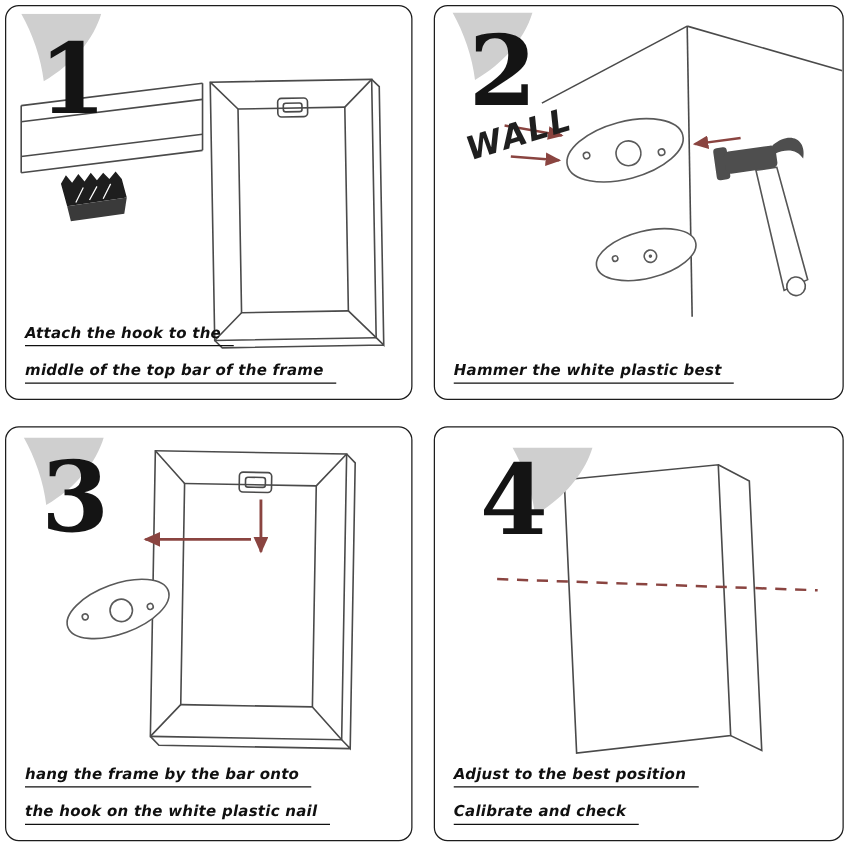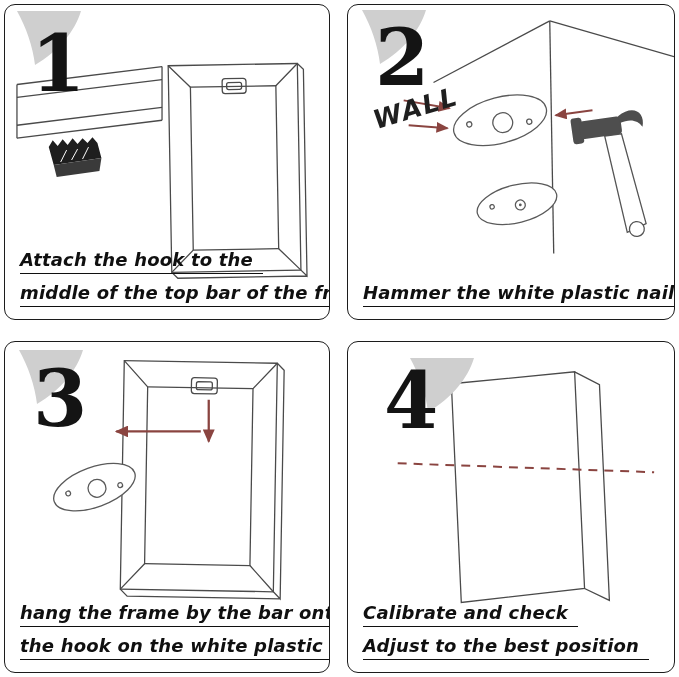--- a/index.html
+++ b/index.html
@@ -12,21 +12,21 @@
   #p4{left:347px;top:341px;width:328px;height:332px}
   .blob{position:absolute;z-index:1}
   .stepnum{position:absolute;z-index:2;font-family:"DejaVu Serif",serif;font-weight:700;font-size:78px;line-height:.9;color:#141414}
   #p1 .blob{left:8px;top:6px}   #p1 .stepnum{left:26px;top:24px}
   #p2 .blob{left:10px;top:5px}  #p2 .stepnum{left:27px;top:18px}
   #p3 .blob{left:10px;top:8px}  #p3 .stepnum{left:28px;top:22px}
   #p4 .blob{left:58px;top:16px} #p4 .stepnum{left:36px;top:24px}
   .illus{position:absolute;left:0;top:0;width:100%;height:100%;z-index:0}
   .caption{position:absolute;left:15px;bottom:12px;z-index:3}
   .cap-line{margin-top:8px}
-  .cap-line span{display:inline-block;font-style:italic;font-weight:bold;font-size:18px;color:#101010;
+  .cap-line span{display:inline-block;font-style:italic;font-weight:bold;font-size:12px;color:#101010;
     border-bottom:1.8px solid #101010;padding:0 10px 3px 0;letter-spacing:.2px;white-space:nowrap}
   .wall-label{position:absolute;left:24px;top:88px;z-index:2;font-style:italic;font-weight:bold;
     font-size:26px;letter-spacing:1.5px;color:#1f1f1f;transform:rotate(-17deg)}
 </style>
 </head>
 <body>
 
 <div class="panel" id="p1">
   <svg class="blob" width="72" height="58" viewBox="0 0 72 58">
     <path d="M4,0 L68,0 C62,20 46,40 22,54 C20,36 13,16 4,0 Z" fill="#cfcfcf"></path>
@@ -103,21 +103,21 @@
     </g>
     <g transform="translate(170,200) rotate(-14)" stroke="#5a5a5a" stroke-width="1.3" fill="#ffffff">
       <ellipse rx="41" ry="19"></ellipse>
       <circle cx="3" cy="2" r="5"></circle>
       <circle cx="3" cy="2" r="1.4" fill="#5a5a5a" stroke="none"></circle>
       <circle cx="-25" cy="-3" r="2.2"></circle>
     </g>
   </svg>
 
   <div class="caption">
-    <div class="cap-line"><span>Hammer the white plastic nail</span></div>
+    <div class="cap-line"><span>Hammer the white plastic best</span></div>
   </div>
 </div>
 
 <div class="panel" id="p3">
   <svg class="blob" width="72" height="58" viewBox="0 0 72 58">
     <path d="M4,0 L68,0 C62,20 46,40 22,54 C20,36 13,16 4,0 Z" fill="#cfcfcf"></path>
   </svg>
   <div class="stepnum">3</div>
 
   <svg class="illus" viewBox="0 0 326 332">
@@ -160,16 +160,16 @@
 
   <svg class="illus" viewBox="0 0 328 332">
     <g stroke="#4a4a4a" stroke-width="1.3">
       <path d="M228,30 L253,43 L263,260 L238,248" fill="#ffffff"></path>
       <polygon points="104,42 228,30 238,248 114,262" fill="#ffffff"></polygon>
     </g>
     <line x1="50" y1="122" x2="308" y2="131" stroke="#8a4440" stroke-width="2" stroke-dasharray="9 7"></line>
   </svg>
 
   <div class="caption">
+    <div class="cap-line"><span>Adjust to the best position</span></div>
     <div class="cap-line"><span>Calibrate and check</span></div>
-    <div class="cap-line"><span>Adjust to the best position</span></div>
   </div>
 </div>
 
 </body></html>

